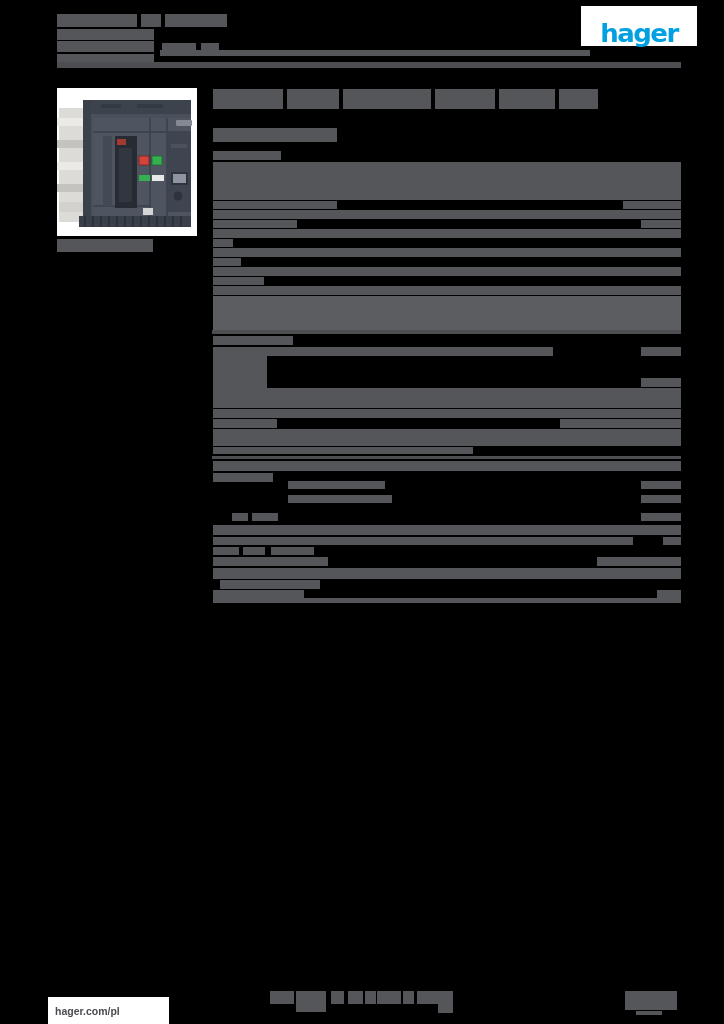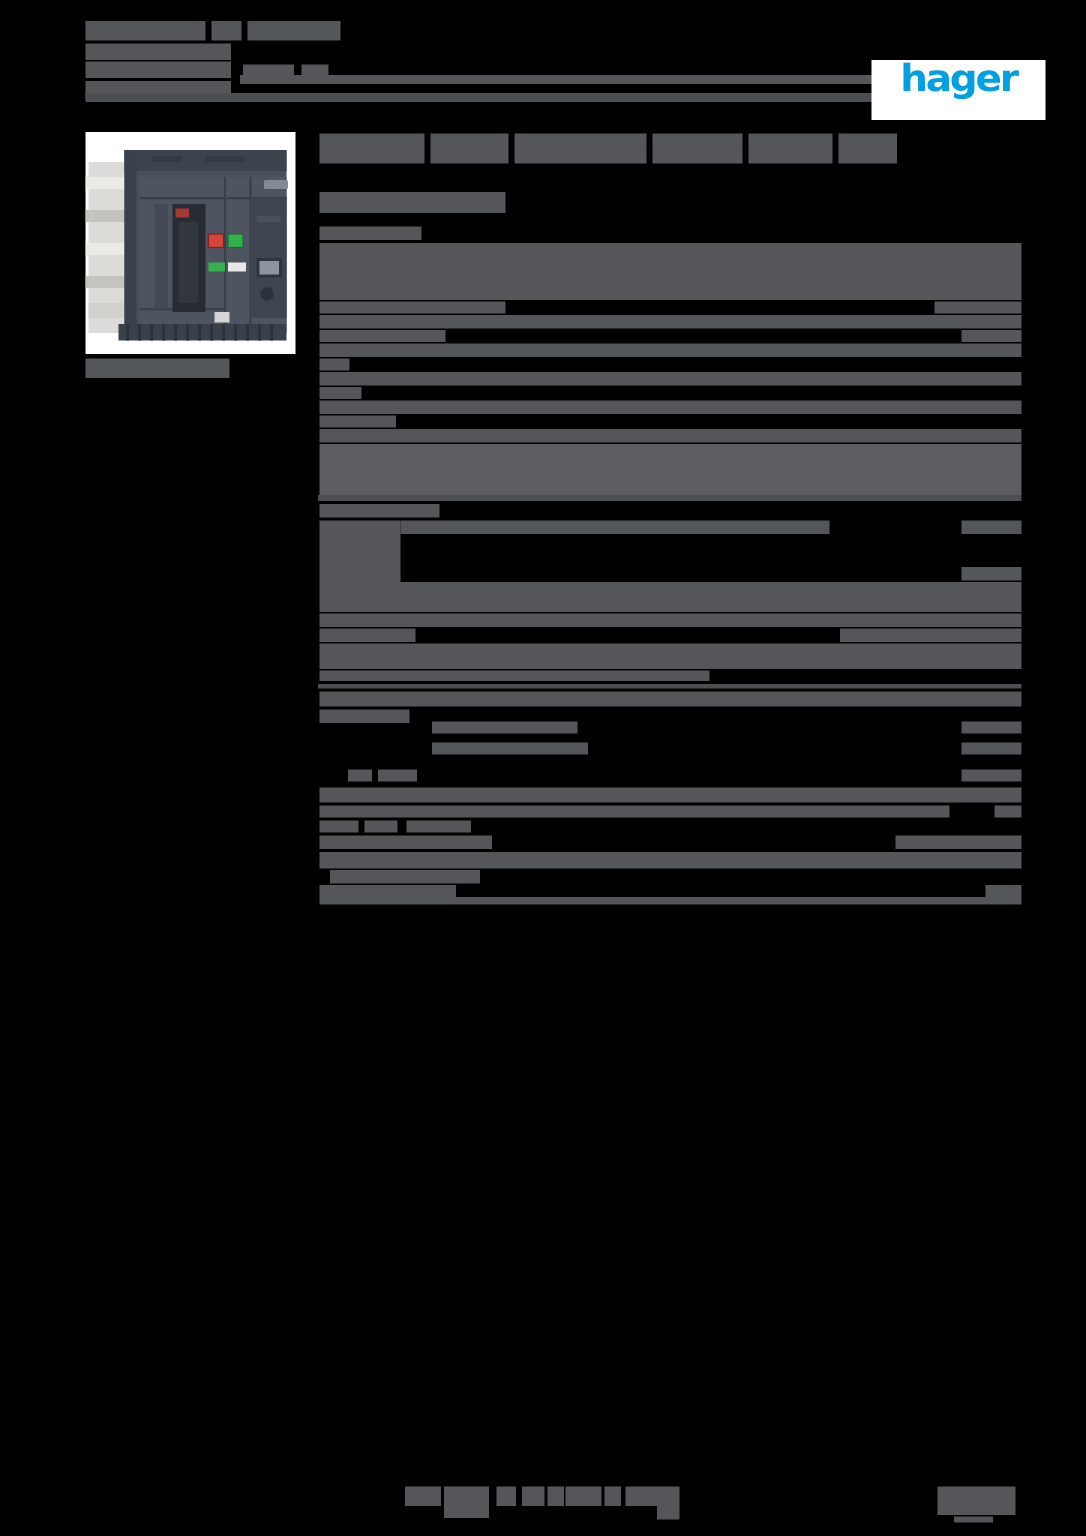--- a/index.html
+++ b/index.html
@@ -3,22 +3,22 @@
 <meta charset="utf-8">
 <style>
   html,body{margin:0;padding:0;background:#000;}
   .page{position:relative;width:724px;height:1024px;background:var(--background,#000);
         overflow:hidden;font-family:"Liberation Sans",sans-serif;}
   .bars{position:absolute;left:0;top:0;width:724px;height:1024px;}
   .bar{position:absolute;background:var(--bar_gray,#54565a);}
   .bar.b2{background:var(--bar_gray_light,#5b5d61);}
   .bar.rule{background:var(--rule_gray,#4c4e52);}
   .photo{position:absolute;left:57px;top:88px;width:140px;height:148px;background:var(--paper_white,#fff);}
-  .logo-box{position:absolute;left:581px;top:40px;width:116px;height:40px;background:var(--logo_bg,#fff);
-        display:flex;align-items:flex-start;justify-content:center;}
+  .logo-box{position:absolute;left:581px;top:6px;width:116px;height:40px;background:var(--logo_bg,#fff);
+        display:flex;align-items:flex-end;justify-content:center;}
   .logo-text{color:var(--accent_cyan,#00a0e1);font-family:"DejaVu Sans",sans-serif;
         font-weight:900;font-size:26px;letter-spacing:-1.5px;line-height:1;transform:scaleY(.95);}
   .site-box{position:absolute;left:48px;top:997px;width:121px;height:27px;background:var(--paper_white,#fff);
         box-sizing:border-box;padding:4px 0 0 7px;}
   .site-link{color:var(--text_dark,#4a4b4f);font-size:10.5px;font-weight:bold;
         font-family:"Liberation Sans",sans-serif;text-decoration:none;}
 </style>
 </head>
 <body>
 
@@ -151,20 +151,23 @@
       <div class="bar" style="left: 271px; top: 547px; width: 43px; height: 8px;"></div>
       <div class="bar" style="left: 213px; top: 557px; width: 115px; height: 9px;"></div>
       <div class="bar" style="left: 597px; top: 557px; width: 84px; height: 9px;"></div>
       <div class="bar" style="left: 213px; top: 568px; width: 468px; height: 11px;"></div>
       <div class="bar" style="left: 220px; top: 580px; width: 100px; height: 9px;"></div>
       <div class="bar" style="left: 213px; top: 590px; width: 91px; height: 8px;"></div>
       <div class="bar" style="left: 657px; top: 590px; width: 24px; height: 8px;"></div>
       <div class="bar" style="left: 213px; top: 598px; width: 468px; height: 5px;"></div>
     </div>
 
+  <div class="site-box">
+    <a class="site-link" href="#">hager.com/pl</a>
+  </div>
   <div class="bars">
       <div class="bar" style="left: 270px; top: 991px; width: 24px; height: 13px;"></div>
       <div class="bar" style="left: 296px; top: 991px; width: 30px; height: 21px;"></div>
       <div class="bar" style="left: 331px; top: 991px; width: 13px; height: 13px;"></div>
       <div class="bar" style="left: 348px; top: 991px; width: 15px; height: 13px;"></div>
       <div class="bar" style="left: 365px; top: 991px; width: 11px; height: 13px;"></div>
       <div class="bar" style="left: 377px; top: 991px; width: 24px; height: 13px;"></div>
       <div class="bar" style="left: 403px; top: 991px; width: 11px; height: 13px;"></div>
       <div class="bar" style="left: 417px; top: 991px; width: 21px; height: 13px;"></div>
       <div class="bar" style="left: 438px; top: 991px; width: 15px; height: 22px;"></div>

